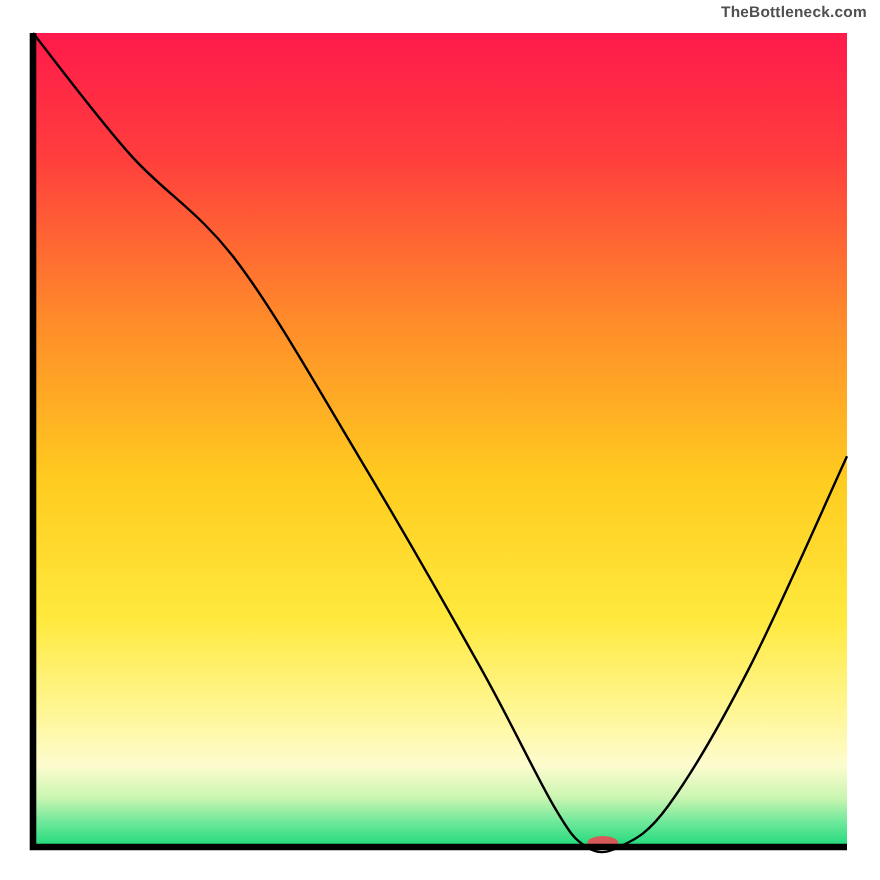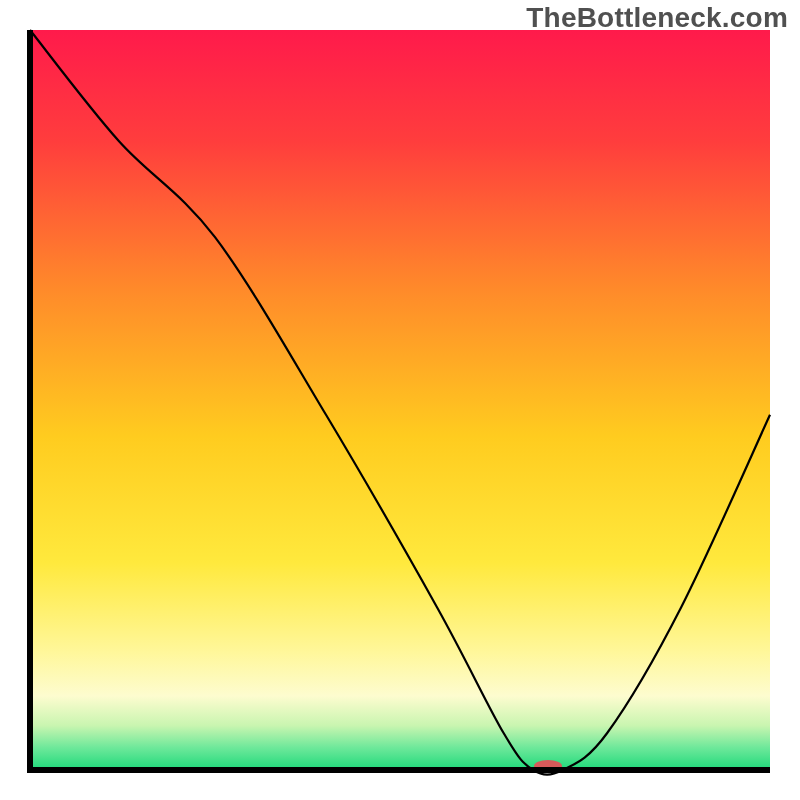--- a/index.html
+++ b/index.html
@@ -12,21 +12,21 @@
   }
   .container {
     position: relative;
     width: 800px;
     height: 800px;
   }
   .watermark {
     position: absolute;
     top: 2px;
     right: 12px;
-    font-size: 28px;
+    font-size: 14px;
     font-weight: 600;
     color: #505050;
     letter-spacing: 0.2px;
   }
   svg.chart {
     position: absolute;
     top: 0;
     left: 0;
     width: 800px;
     height: 800px;

